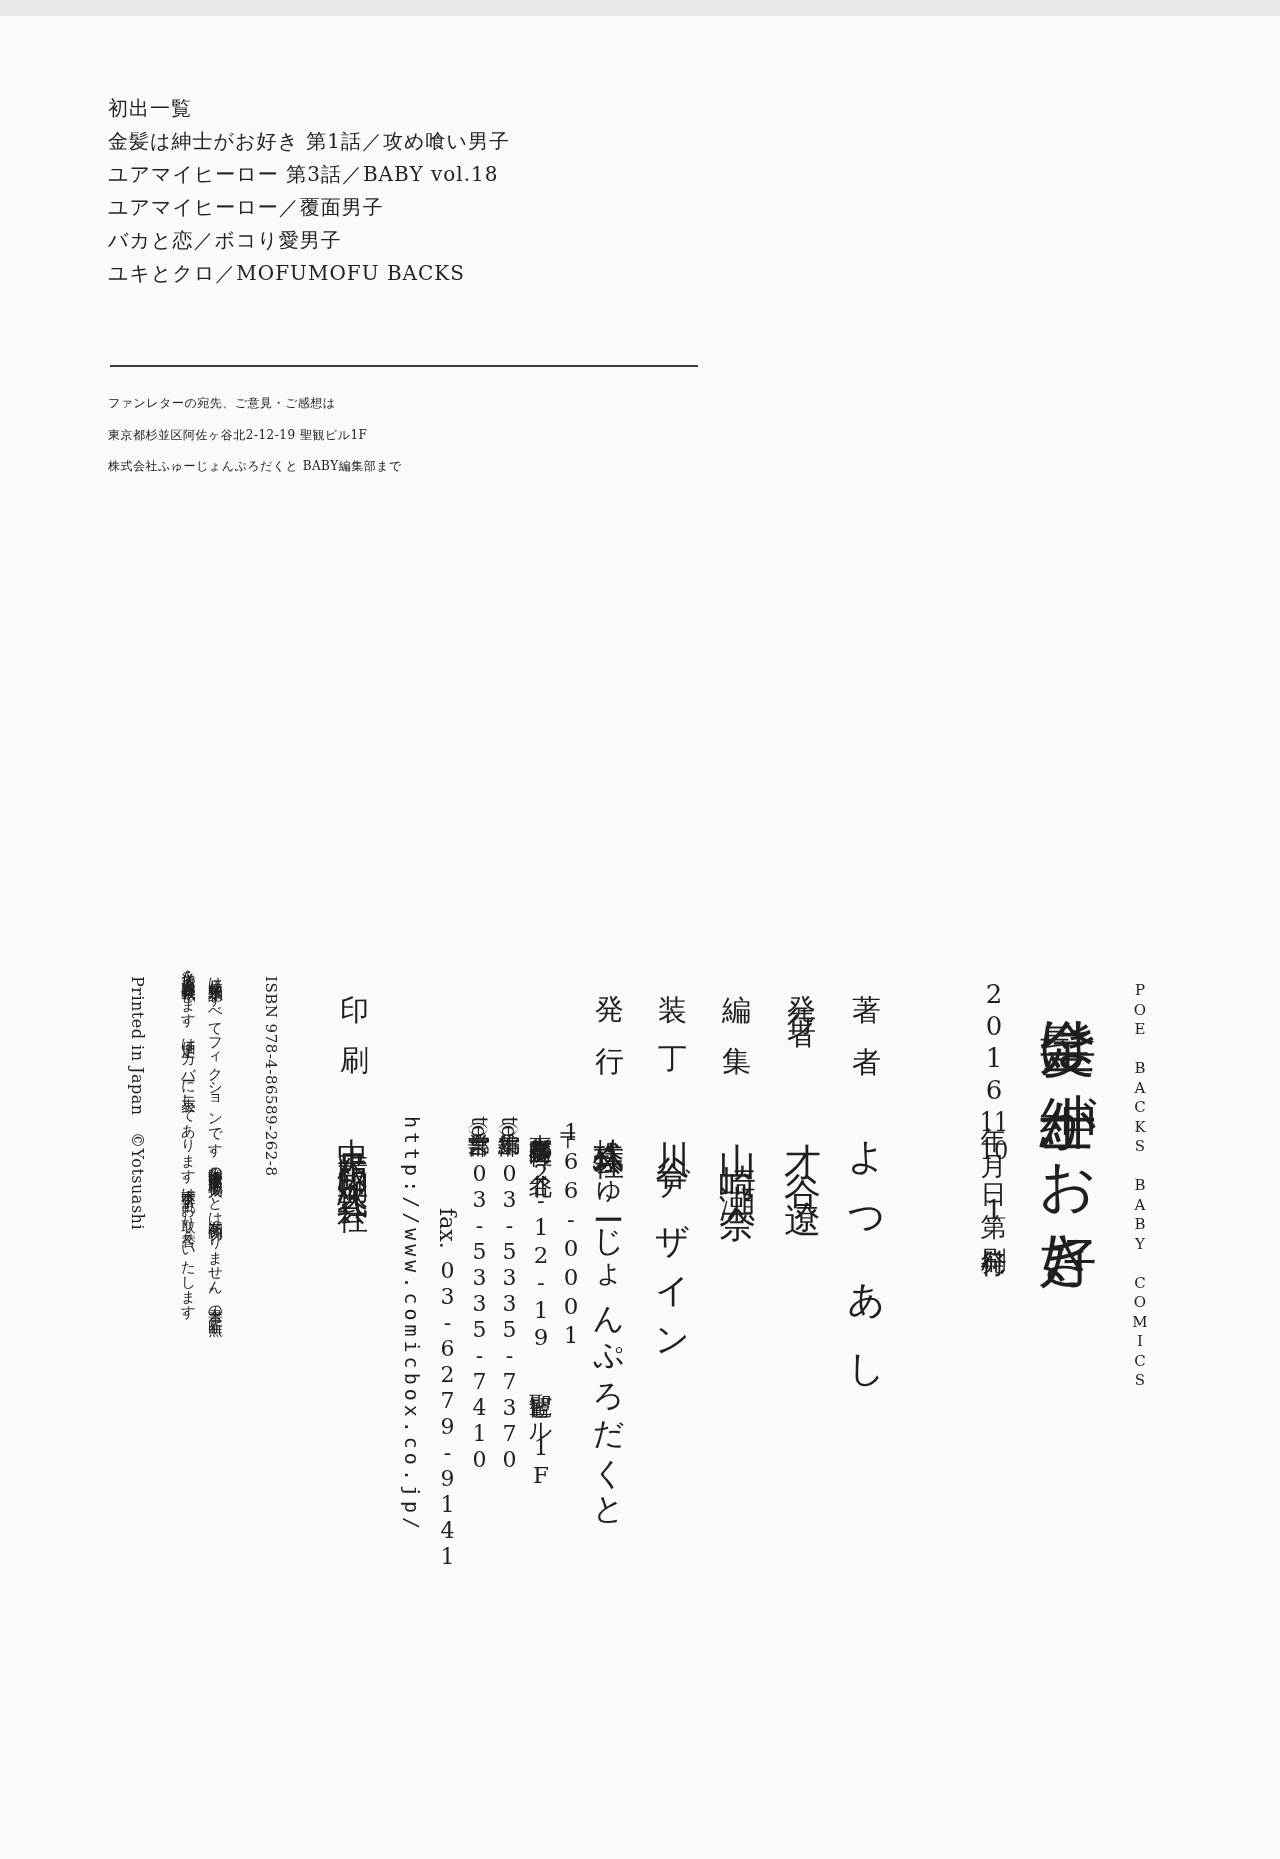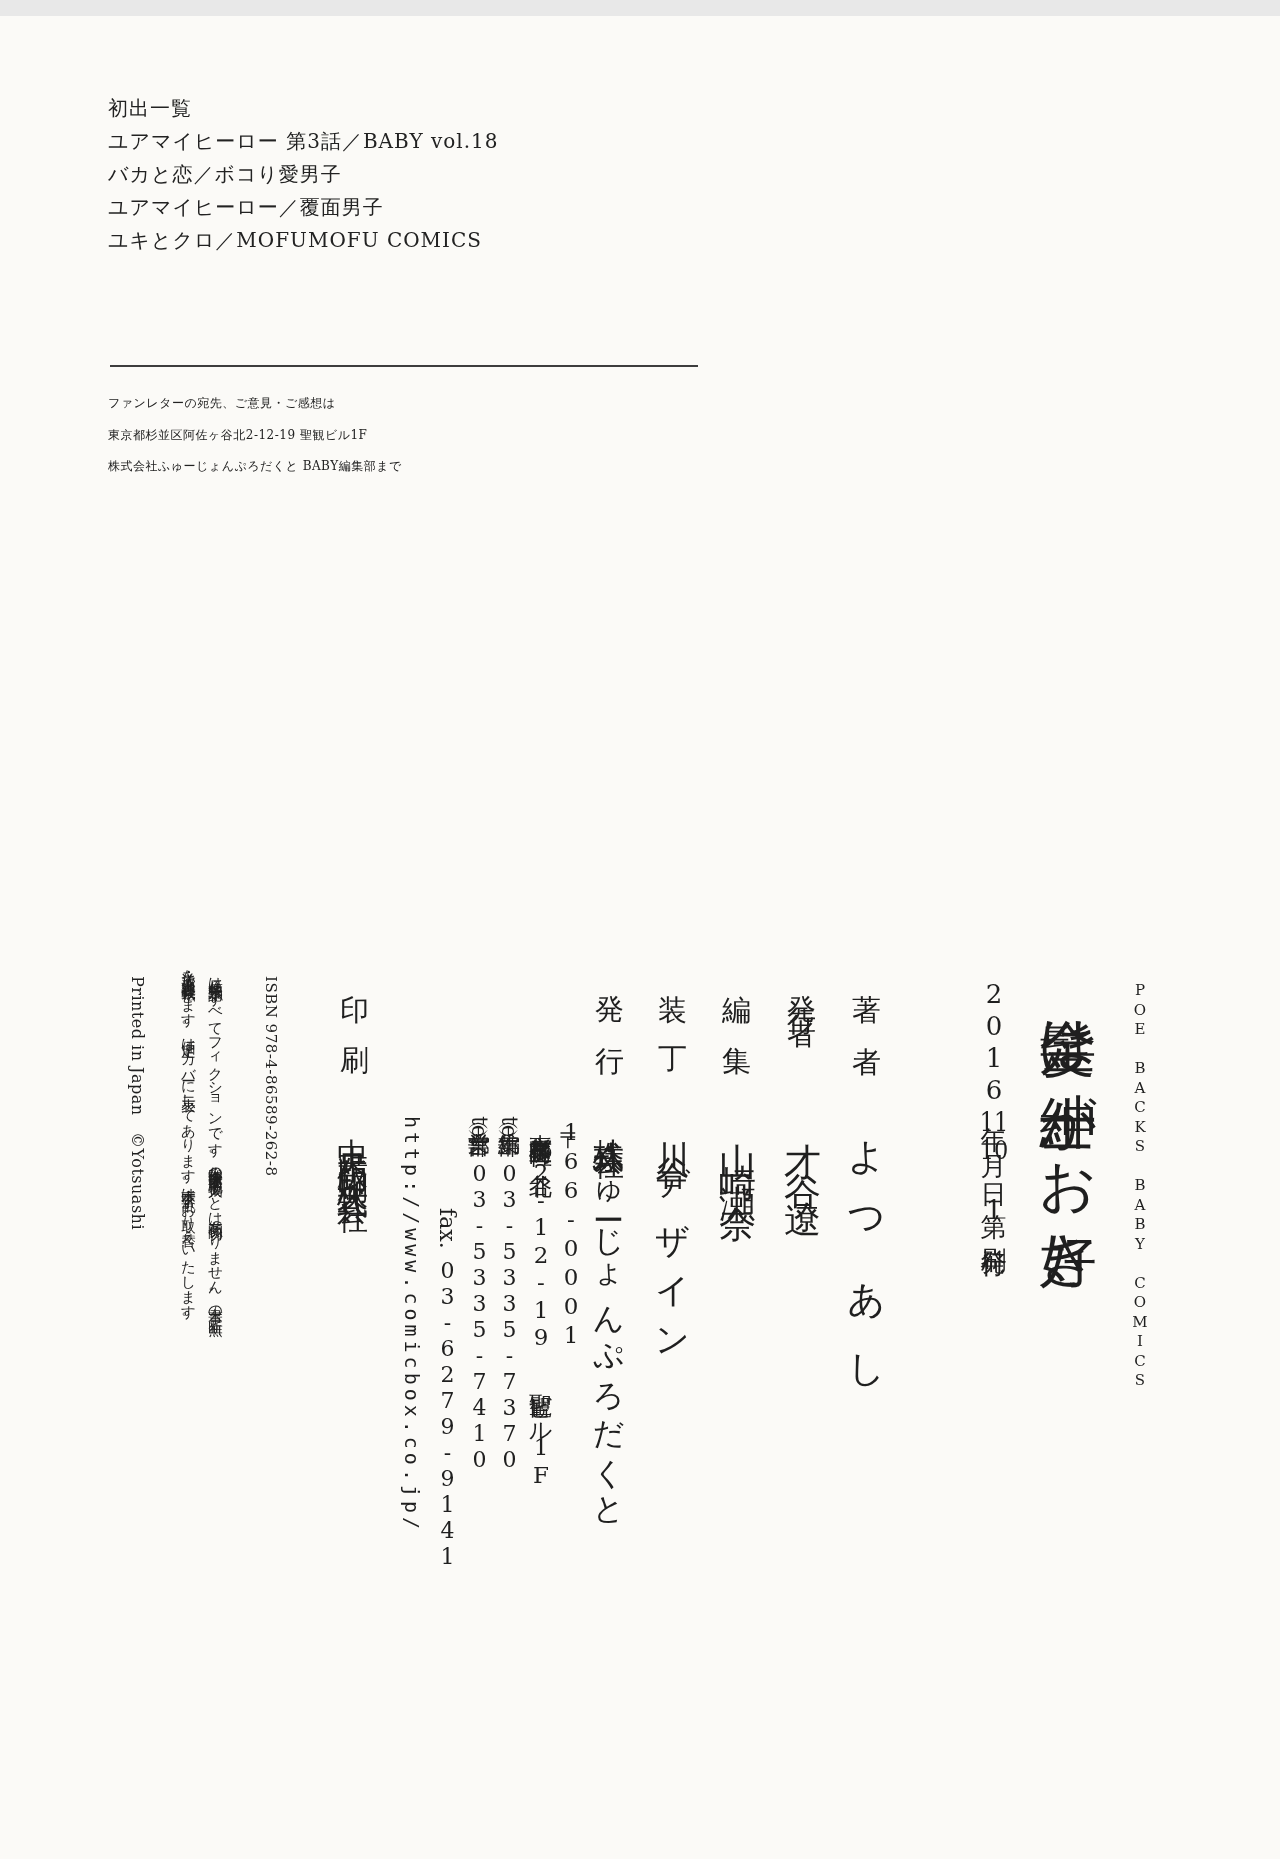--- a/index.html
+++ b/index.html
@@ -66,24 +66,25 @@
   .c-disc2  {left:181px;top:960px;font-size:14.5px;letter-spacing:-1.5px;}
   .c-printed{left:129px;top:960px;font-size:16px;letter-spacing:0.5px;}
 </style>
 </head>
 <body>
 
 <div id="canvas">
 
   <div class="top-block">
     <div>初出一覧</div>
+    <div>金髪は紳士がお好き 第1話／攻め喰い男子</div>
     <div>ユアマイヒーロー 第3話／BABY vol.18</div>
+    <div>ユアマイヒーロー／覆面男子</div>
     <div>バカと恋／ボコり愛男子</div>
-    <div>ユアマイヒーロー／覆面男子</div>
-    <div>ユキとクロ／MOFUMOFU COMICS</div>
+    <div>ユキとクロ／MOFUMOFU BACKS</div>
   </div>
 
   <div class="rule"></div>
 
   <div class="fan-block">
     <div>ファンレターの宛先、ご意見・ご感想は</div>
     <div>東京都杉並区阿佐ヶ谷北2-12-19 聖観ビル1F</div>
     <div>株式会社ふゅーじょんぷろだくと BABY編集部まで</div>
   </div>
 

